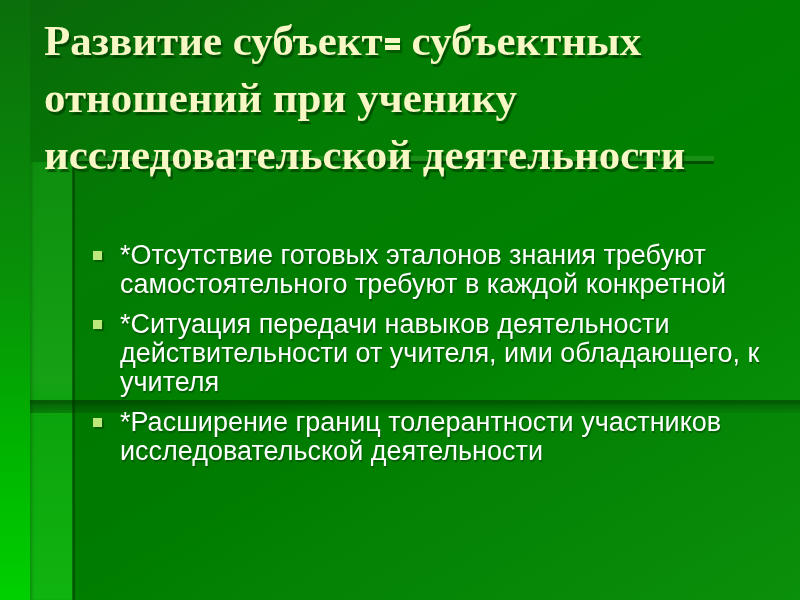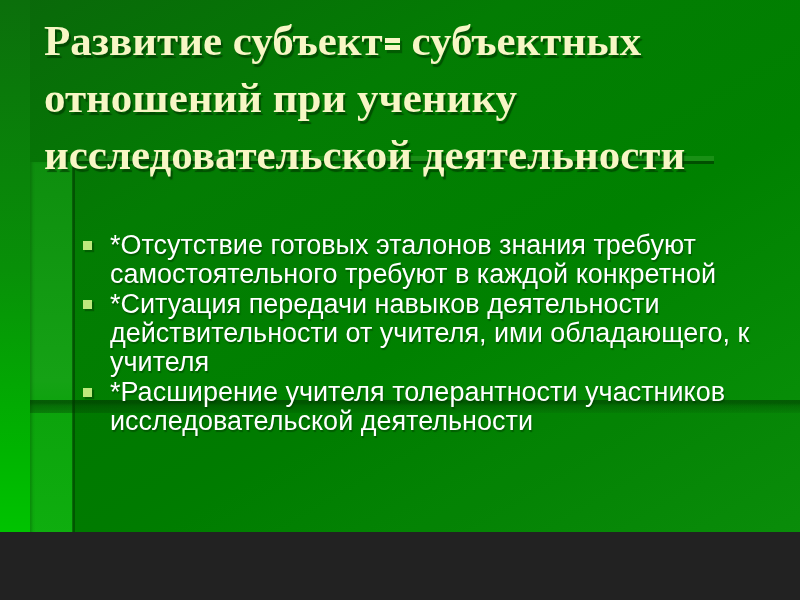--- a/index.html
+++ b/index.html
@@ -1,17 +1,17 @@
 <!DOCTYPE html>
 <html><head>
 <meta charset="utf-8">
 <style>
   html,body{margin:0;padding:0;background:#222;}
   .slide{
-    position:relative;width:800px;height:532px;overflow:hidden;
+    position:relative;width:800px;height:600px;overflow:hidden;
     font-family:"Liberation Sans", sans-serif;
   }
   
   .bg-base{
     position:absolute;left:0;top:0;width:800px;height:600px;
     background:linear-gradient(150deg,#0a680a 0%,#037c03 28%,#008100 55%,#078d07 80%,#0c970c 100%);
   }
   .left-strip{
     position:absolute;left:0;top:0;width:30px;height:600px;
     background:linear-gradient(180deg,#0b6f0b 0%,#089008 45%,#00b400 75%,#00d000 100%);
@@ -56,21 +56,21 @@
     margin-left:.05em;margin-right:.26em;vertical-align:.12em;
     background:linear-gradient(to bottom,#f7f6c5 0 38%,rgba(0,0,0,0) 38% 62%,#f7f6c5 62% 100%);
     box-shadow:2px 3px 1px rgba(0,55,0,.45);
   }
   
   .bullets{
     position:absolute;left:82px;top:230px;width:715px;margin:0;padding:0;
     list-style:none;color:#ffffff;font-size:27px;line-height:29px;
     text-shadow:1px 2px 1px rgba(0,60,0,.50);
   }
-  .bullets li{position:relative;margin:1px;padding:0 0 0 27px;}
+  .bullets li{position:relative;margin:11px;padding:0 0 0 27px;}
   .bullet-marker{
     position:absolute;left:0;top:10px;width:9px;height:9px;
     background:#bde97c;box-shadow:2px 2px 1px rgba(0,60,0,.45);
   }
   .bline{display:block;white-space:nowrap;}
 </style>
 </head>
 <body>
 
 <div class="slide">
@@ -97,18 +97,18 @@
       <span class="bline">самостоятельного требуют в каждой конкретной</span>
     </li>
     <li>
       <span class="bullet-marker"></span>
       <span class="bline">*Ситуация передачи навыков деятельности</span>
       <span class="bline">действительности от учителя, ими обладающего, к</span>
       <span class="bline">учителя</span>
     </li>
     <li>
       <span class="bullet-marker"></span>
-      <span class="bline">*Расширение учителя толерантности участников</span>
+      <span class="bline">*Расширение границ толерантности участников</span>
       <span class="bline">исследовательской деятельности</span>
     </li>
   </ul>
 
 </div>
 
 </body></html>

